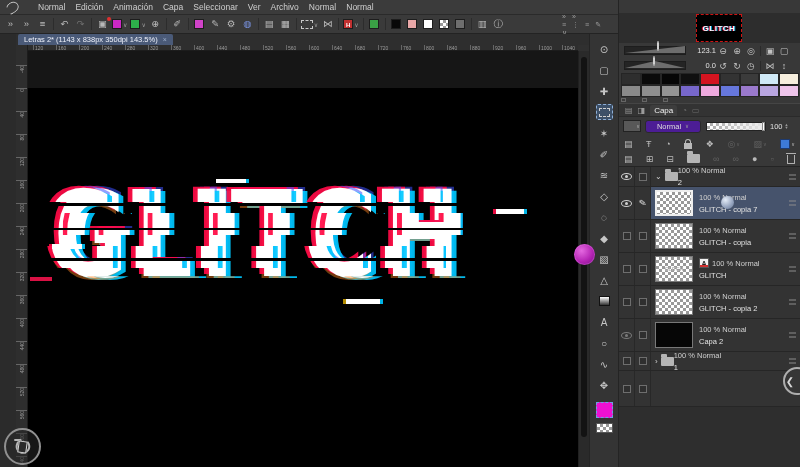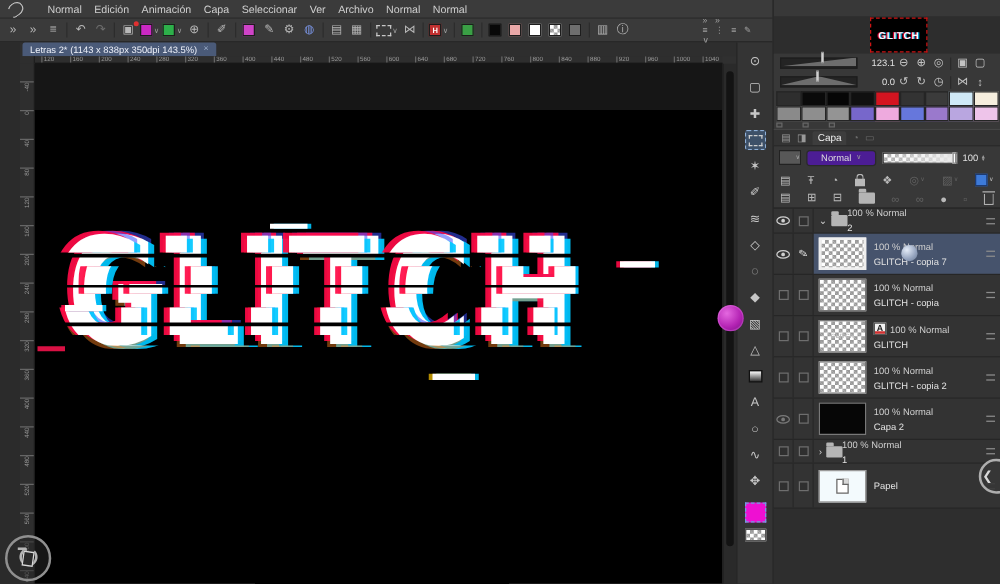--- a/index.html
+++ b/index.html
@@ -716,29 +716,20 @@
             <span class="handle"></span>
           </div>
         </div>
         <div class="lrow" style="height: 36px;">
           <div class="lcol">
             <span class="chk"></span>
           </div>
           <div class="lcol">
             <span class="chk"></span>
           </div>
-          <div class="lcontent">
-            <div class="lthumb paper">
-              <span class="paperic"></span>
-            </div>
-            <div class="ltext">
-              <div class="l2">Papel</div>
-            </div>
-            <span class="handle"></span>
-          </div>
         </div>
       </div>
   </div>
 
   <div id="collapse-btn" class="abs">
     <span>❮</span>
   </div>
   <div id="rotate-btn" class="abs">
     <span class="arr">↻</span>
     <span class="pg"></span>

